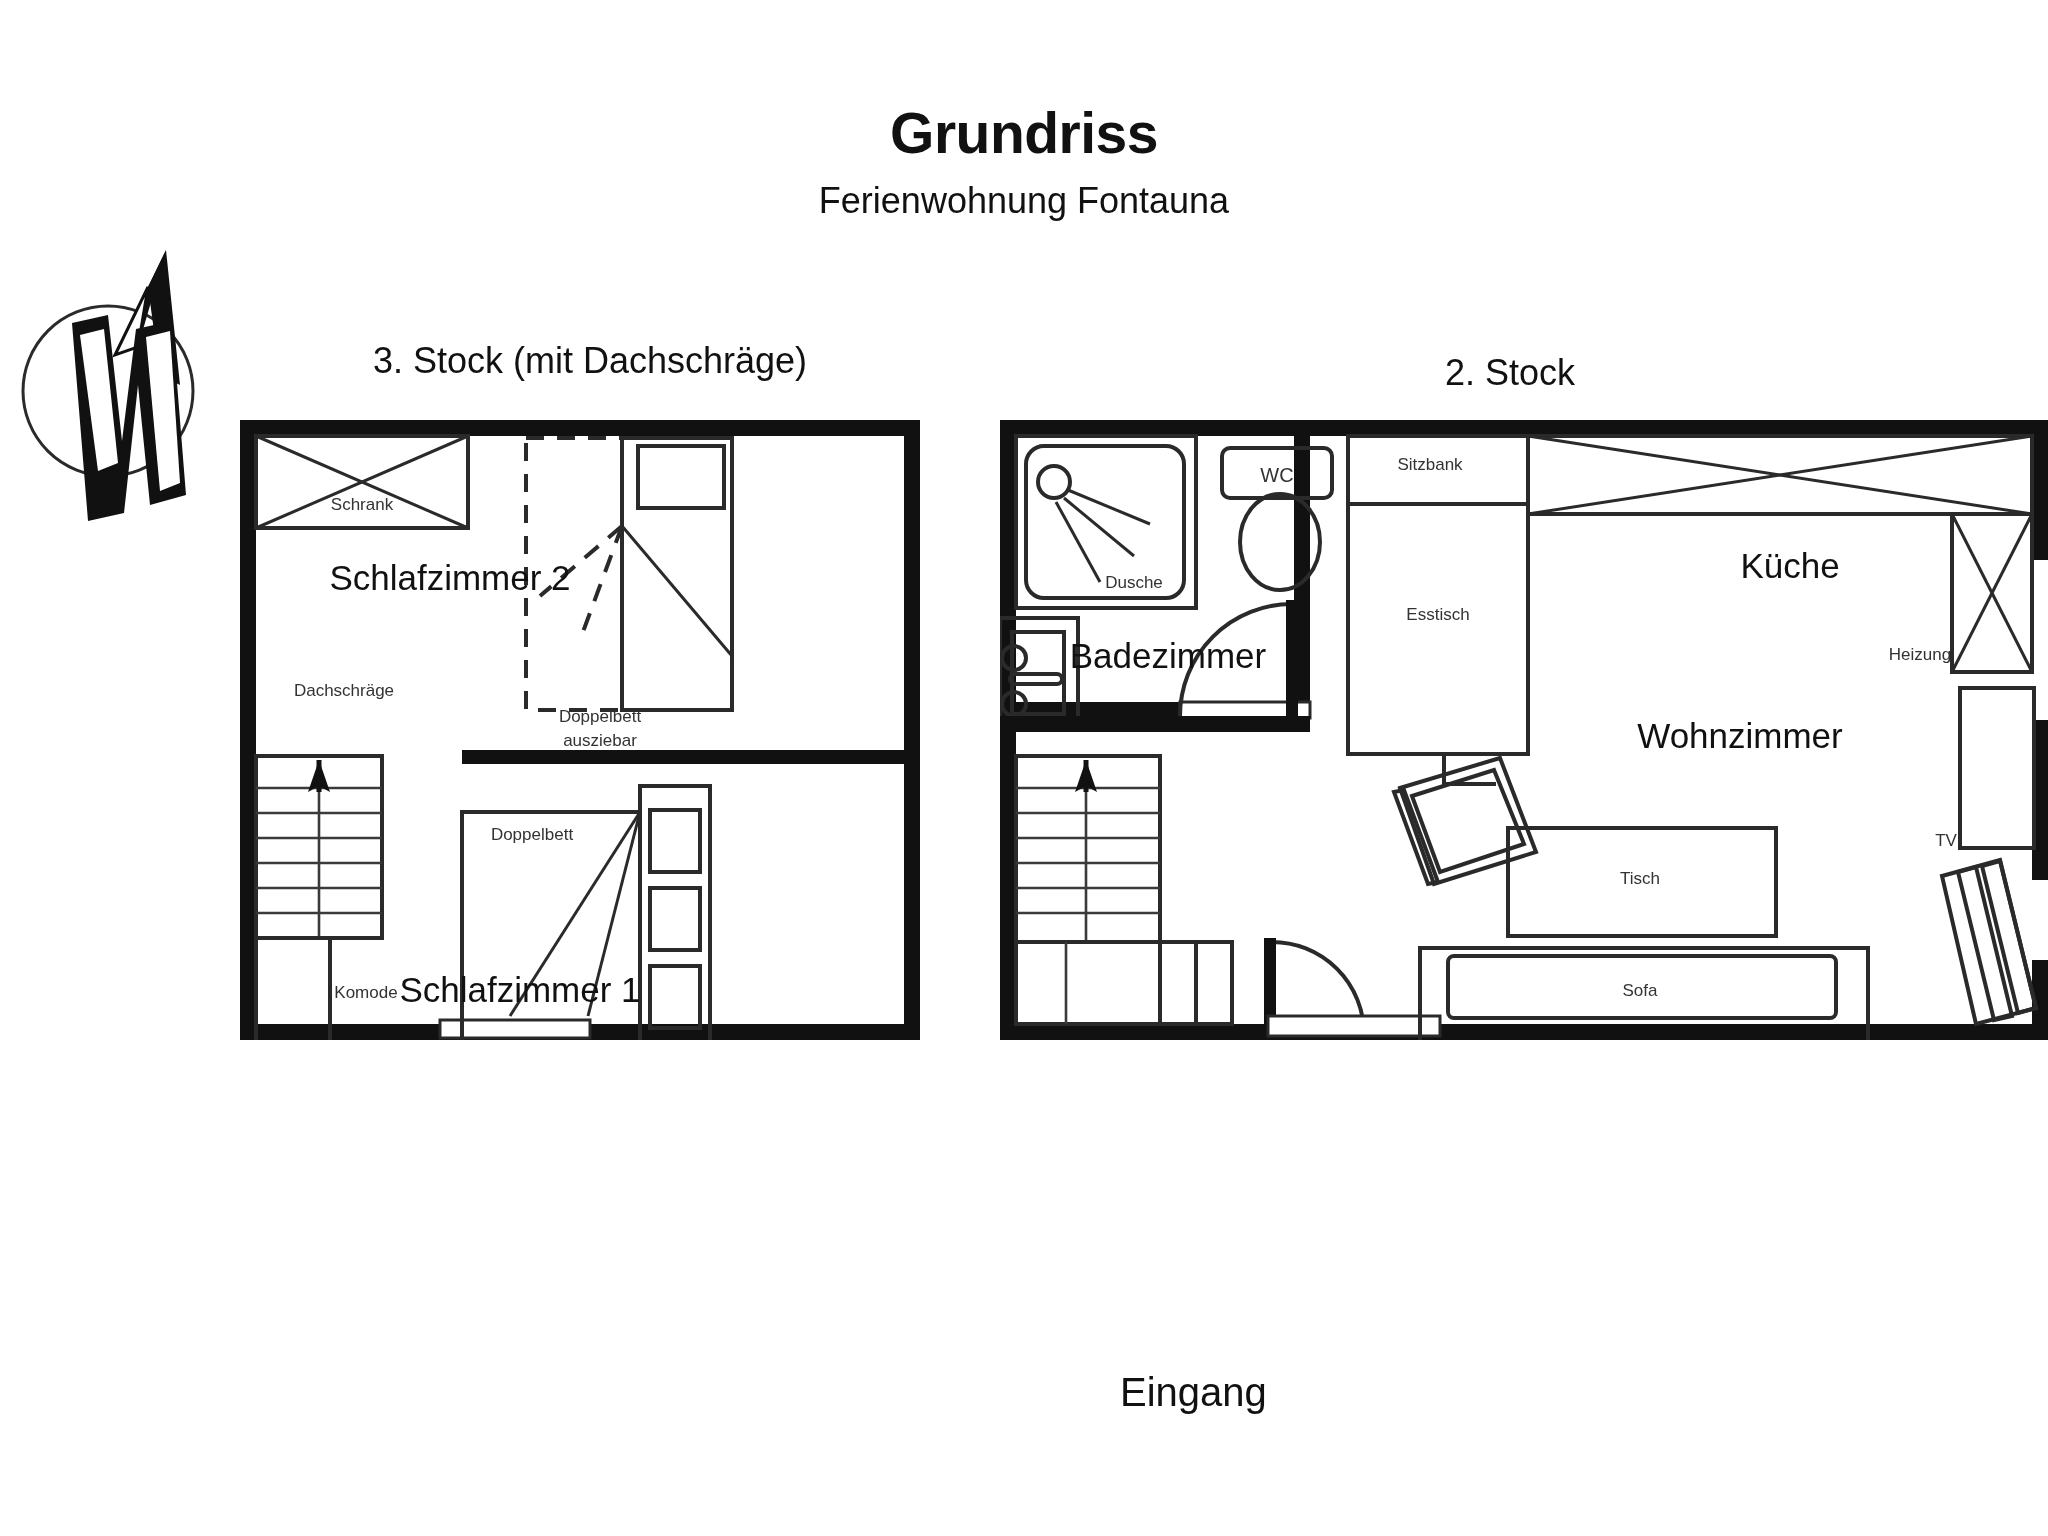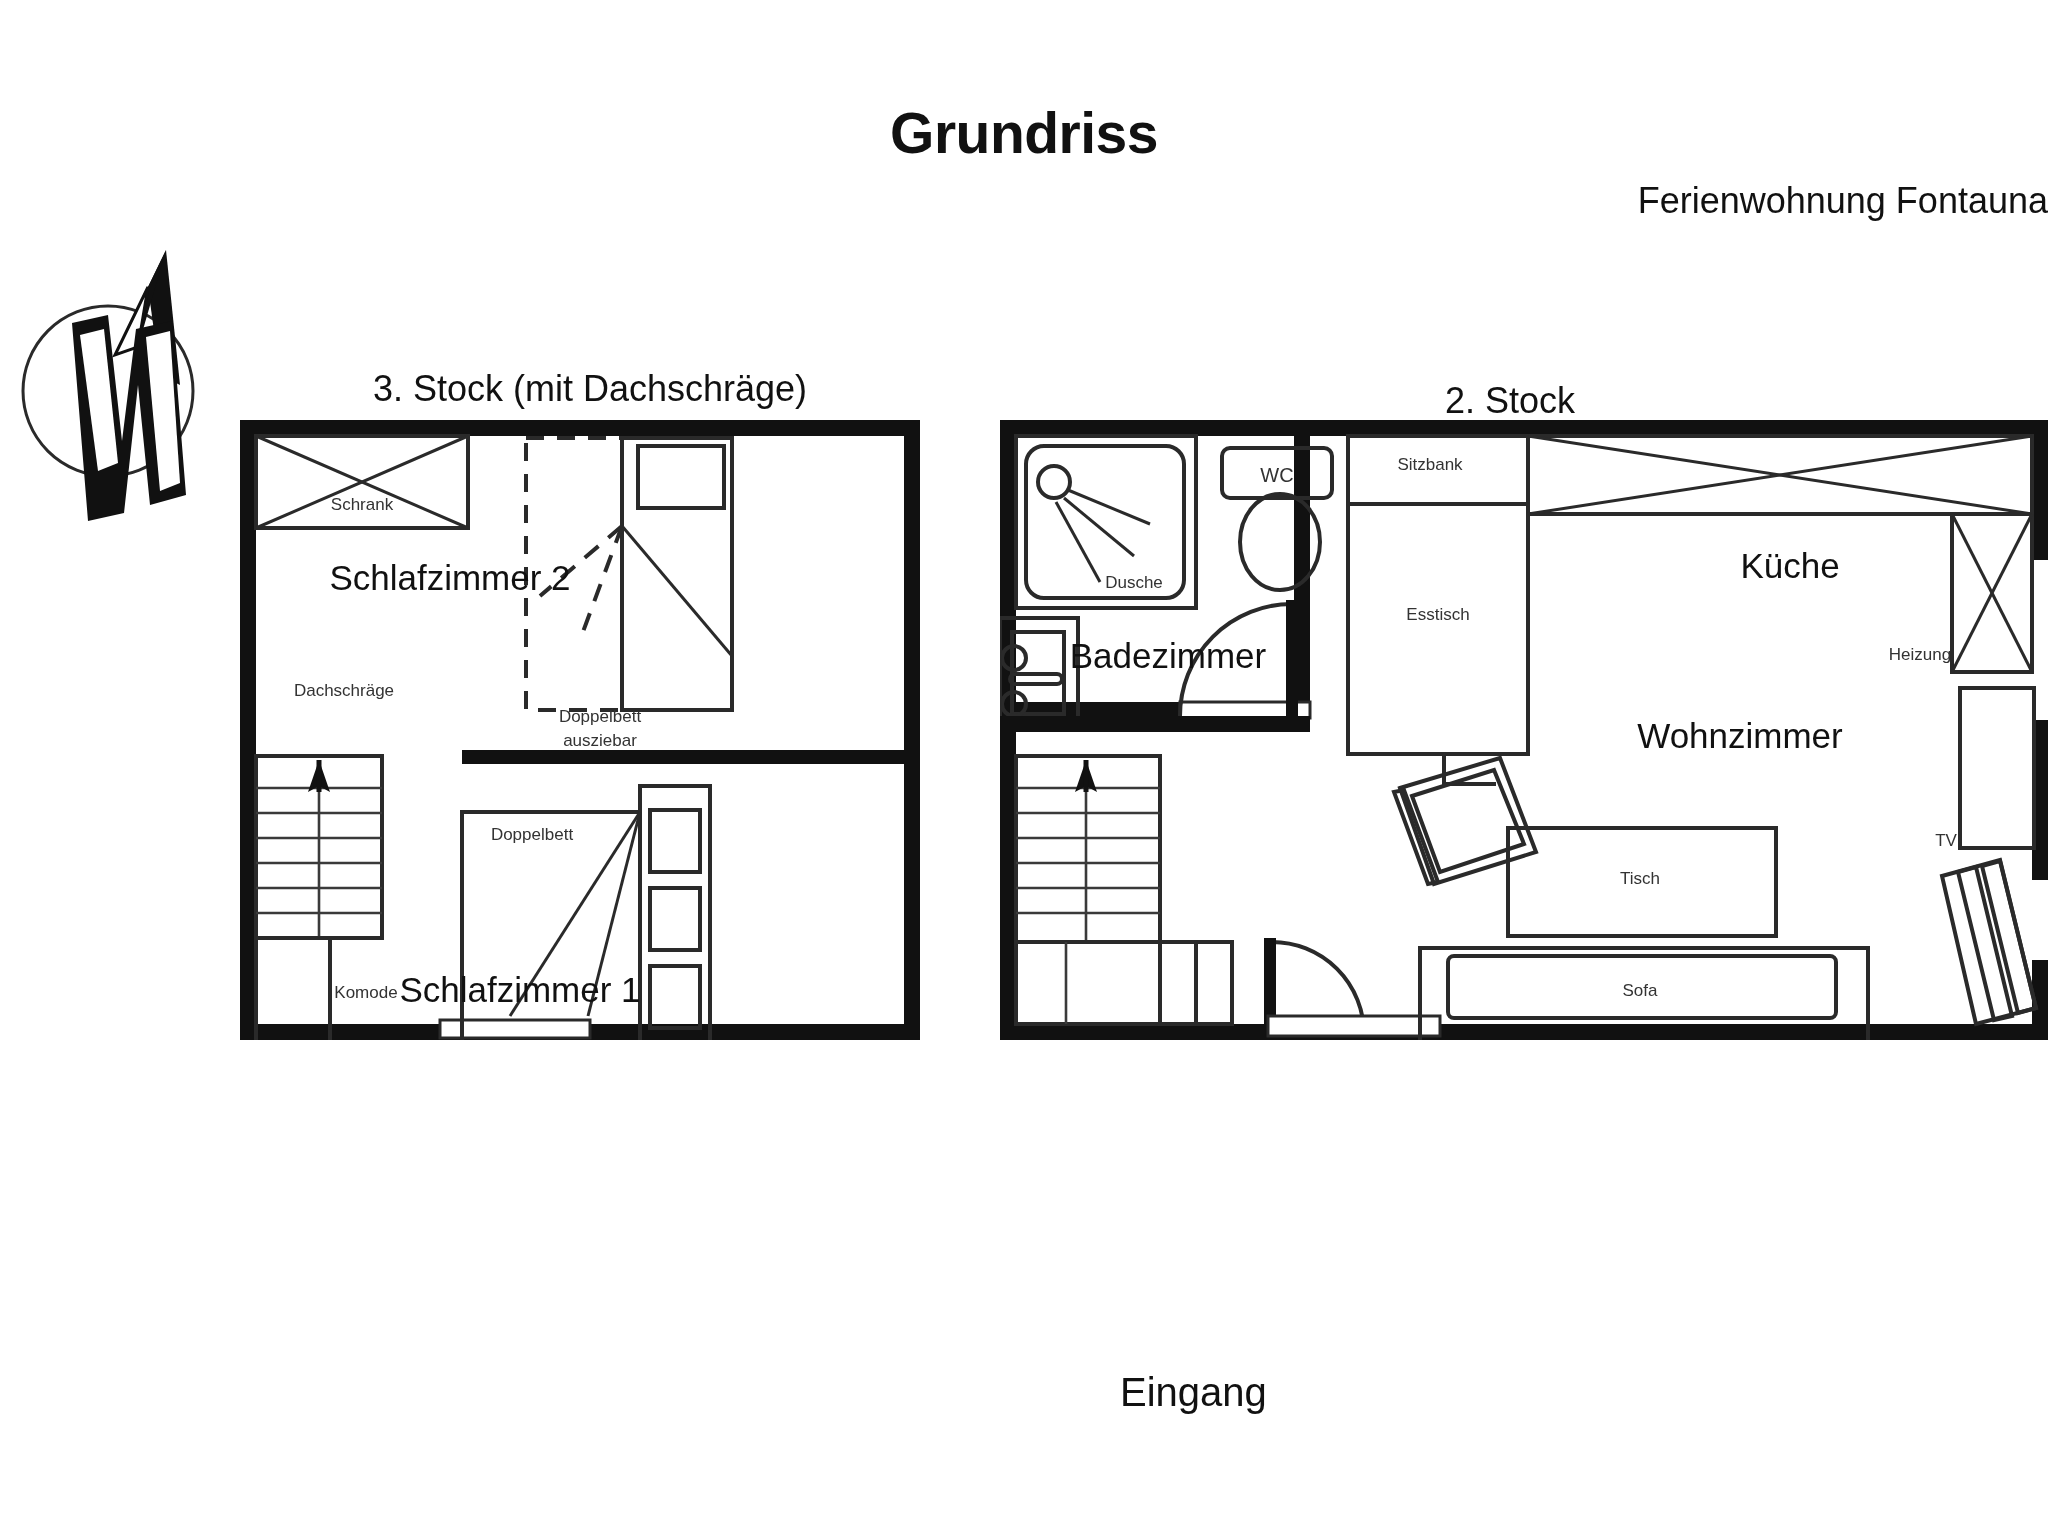--- a/index.html
+++ b/index.html
@@ -8,23 +8,23 @@
     background:#ffffff;
     font-family:"Liberation Sans", sans-serif;
     color:#111;
     overflow:hidden;
     position:relative;
   }
   #stage{position:relative;width:2048px;height:1536px;}
 
   .hdr{position:absolute;text-align:center;}
   #title{left:0;right:0;top:100px;font-size:57px;font-weight:bold;letter-spacing:-0.5px;}
-  #subtitle{left:0;right:0;top:180px;font-size:36px;font-weight:normal;text-align:right;}
-
-  .floor-label{position:absolute;font-size:36px;text-align:center;white-space:nowrap;margin-top:28px;}
+  #subtitle{left:0;right:0;top:180px;font-size:36px;font-weight:normal;}
+
+  .floor-label{position:absolute;font-size:36px;text-align:center;white-space:nowrap;}
   #floor3-label{left:200px;width:780px;top:340px;}
   #floor2-label{left:1160px;width:700px;top:352px;}
 
   #eingang-label{position:absolute;left:1120px;width:420px;top:1370px;font-size:40px;}
 
   svg{display:block;}
   .plan{position:absolute;}
   #plan3{left:240px;top:420px;}
   #plan2{left:1000px;top:420px;}
   #compass{position:absolute;left:20px;top:195px;}

